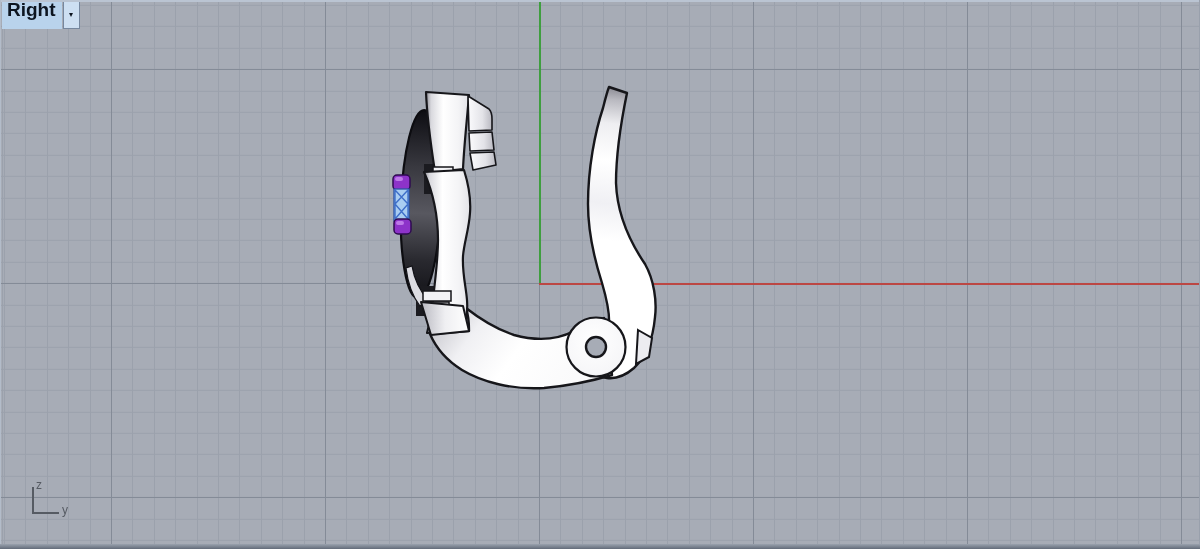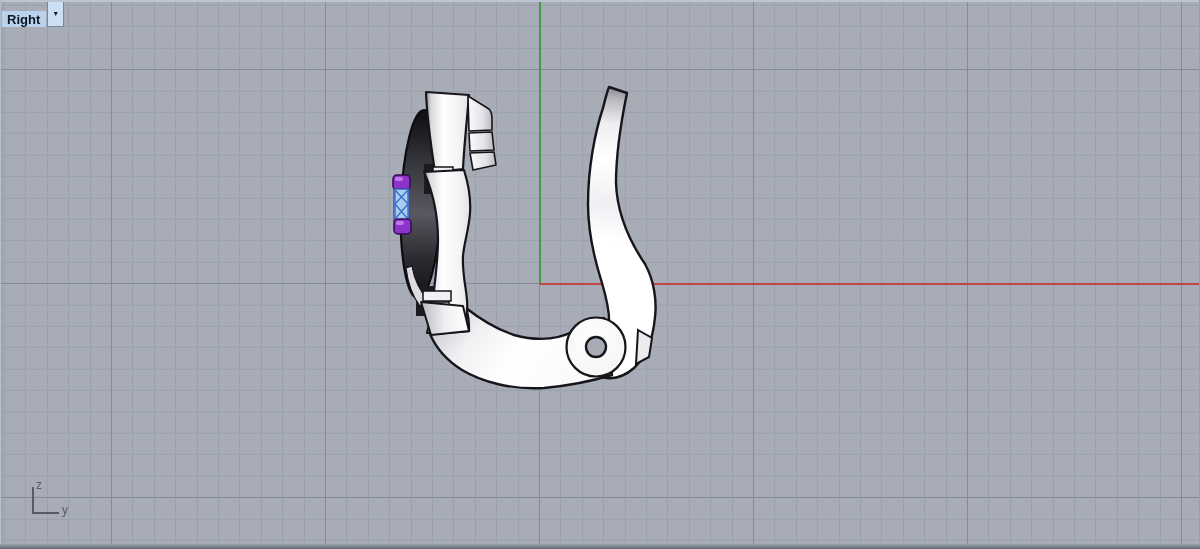--- a/index.html
+++ b/index.html
@@ -21,21 +21,21 @@
   .axis-v{position:absolute; left:539px; top:0; width:2px; height:284px; background:var(--axis-vertical);}
   .axis-h{position:absolute; left:539px; top:283px; width:661px; height:2px; background:var(--axis-horizontal);}
   svg.model{position:absolute; left:0; top:0;}
 
   .vp-label{
     position:absolute; left:2px; top:1px; display:flex; align-items:stretch;
     cursor:default; user-select:none;
   }
   .vp-title{
     background:var(--label-bg); color:var(--label-text);
-    font-size:13px; font-weight:bold; padding:2px 6px 0 5px; line-height:14px;margin-top:10px;
+    font-size:19px; font-weight:bold; padding:2px 6px 12px 5px; line-height:14px;
   }
   .vp-arrow-box{
     margin-left:1px; width:15px; background:var(--label-arrow-bg);
     border:1px solid #76879e; display:flex; align-items:center; justify-content:center;
   }
   .vp-arrow-box span{font-size:8px; line-height:8px; color:var(--label-text);}
 
   .gizmo-line-v{position:absolute; left:32px; top:487px; width:2px; height:27px; background:var(--gizmo-color);}
   .gizmo-line-h{position:absolute; left:32px; top:512px; width:27px; height:2px; background:var(--gizmo-color);}
   .gizmo-z{position:absolute; left:36px; top:478px; font-size:12px; color:var(--gizmo-color);}

